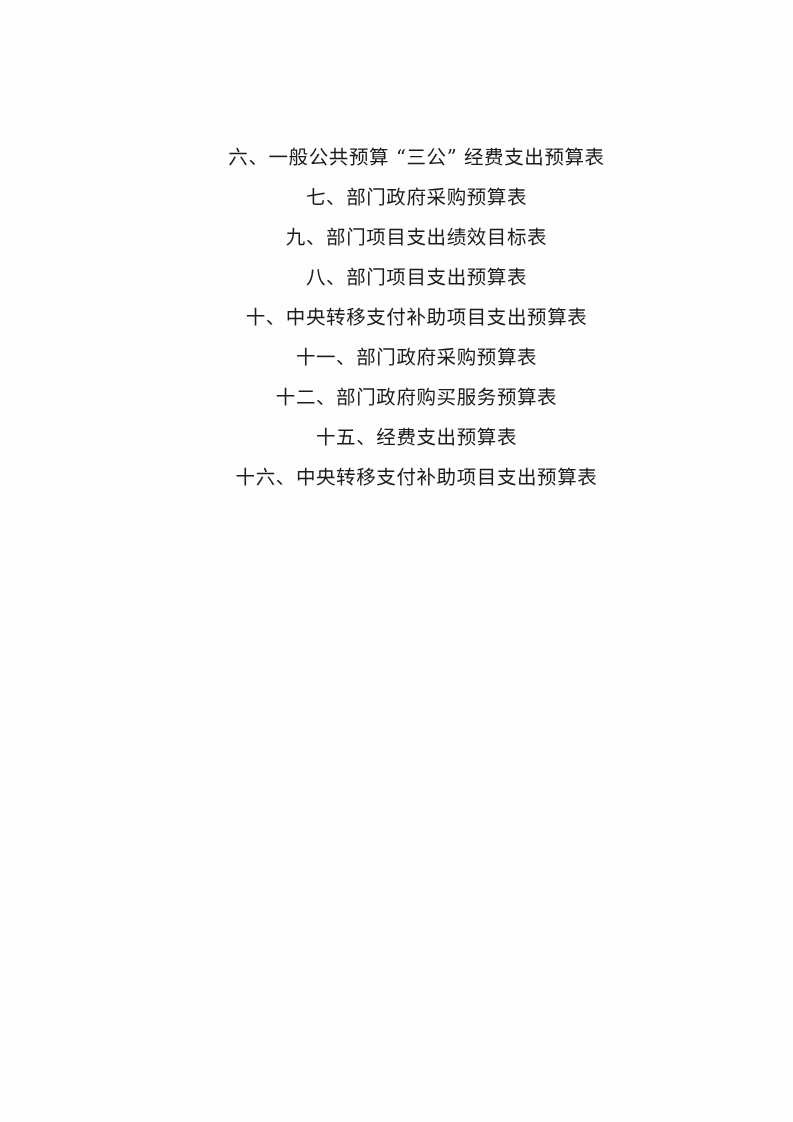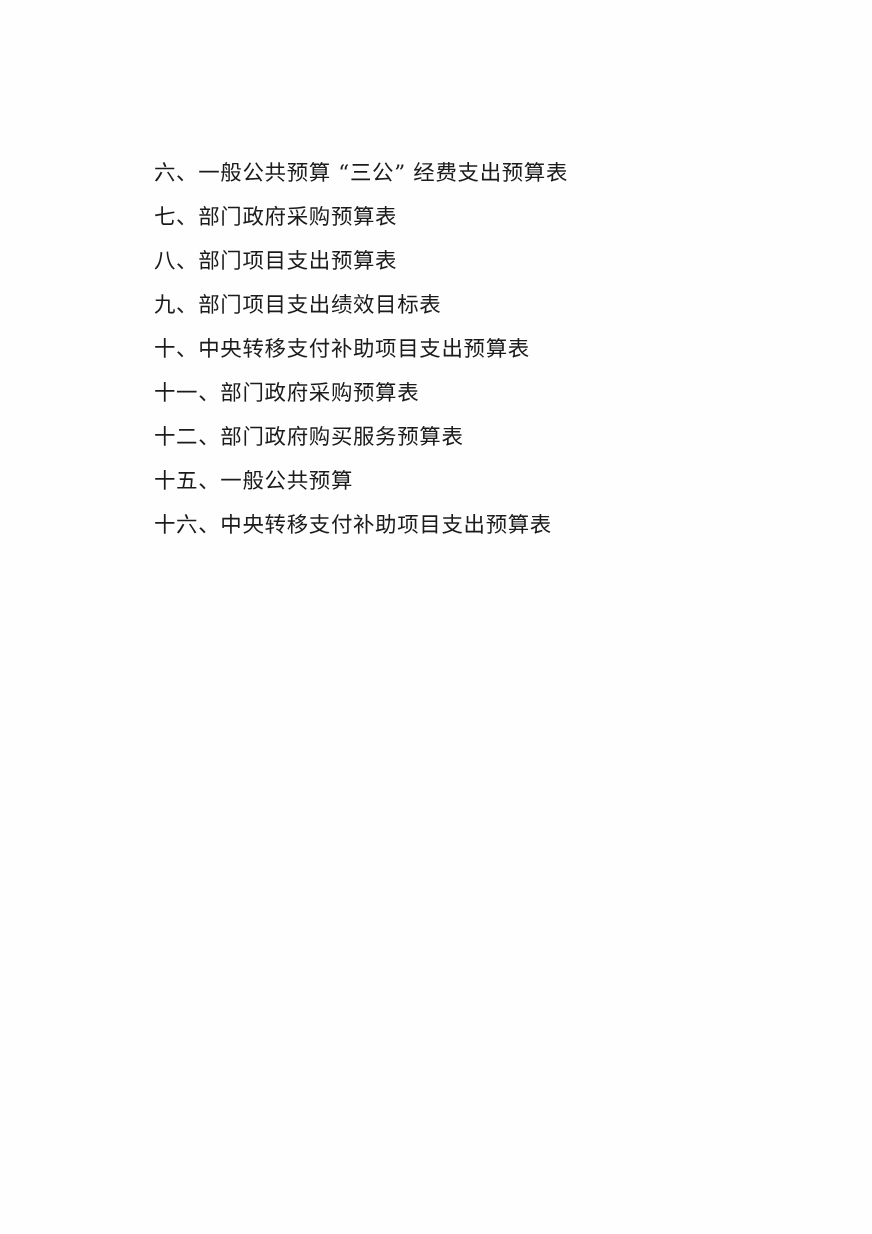--- a/index.html
+++ b/index.html
@@ -13,20 +13,21 @@
     font-family: "DejaVu Serif", "Liberation Serif", serif;
     color: #1a1a1a;
     overflow: hidden;
   }
   .page {
     position: relative;
     width: 793px;
     height: 1122px;
     background: #fefefe;
     box-sizing: border-box;
+    text-align: center;
   }
   .toc-list {
     position: absolute;
     top: 138px;
     left: 140px;
     right: 100px;
     margin: 0;
     padding: 0;
     list-style: none;
   }
@@ -39,21 +40,21 @@
     font-family: "DejaVu Serif", "Liberation Serif", serif;
   }
 </style>
 </head>
 <body>
 
 <div class="page">
   <ul class="toc-list">
     <li class="toc-item">六、一般公共预算 “三公” 经费支出预算表</li>
     <li class="toc-item">七、部门政府采购预算表</li>
+    <li class="toc-item">九、部门项目支出绩效目标表</li>
     <li class="toc-item">八、部门项目支出预算表</li>
-    <li class="toc-item">九、部门项目支出绩效目标表</li>
     <li class="toc-item">十、中央转移支付补助项目支出预算表</li>
     <li class="toc-item">十一、部门政府采购预算表</li>
     <li class="toc-item">十二、部门政府购买服务预算表</li>
-    <li class="toc-item">十五、一般公共预算</li>
+    <li class="toc-item">十五、经费支出预算表</li>
     <li class="toc-item">十六、中央转移支付补助项目支出预算表</li>
   </ul>
 </div>
 
 </body></html>

